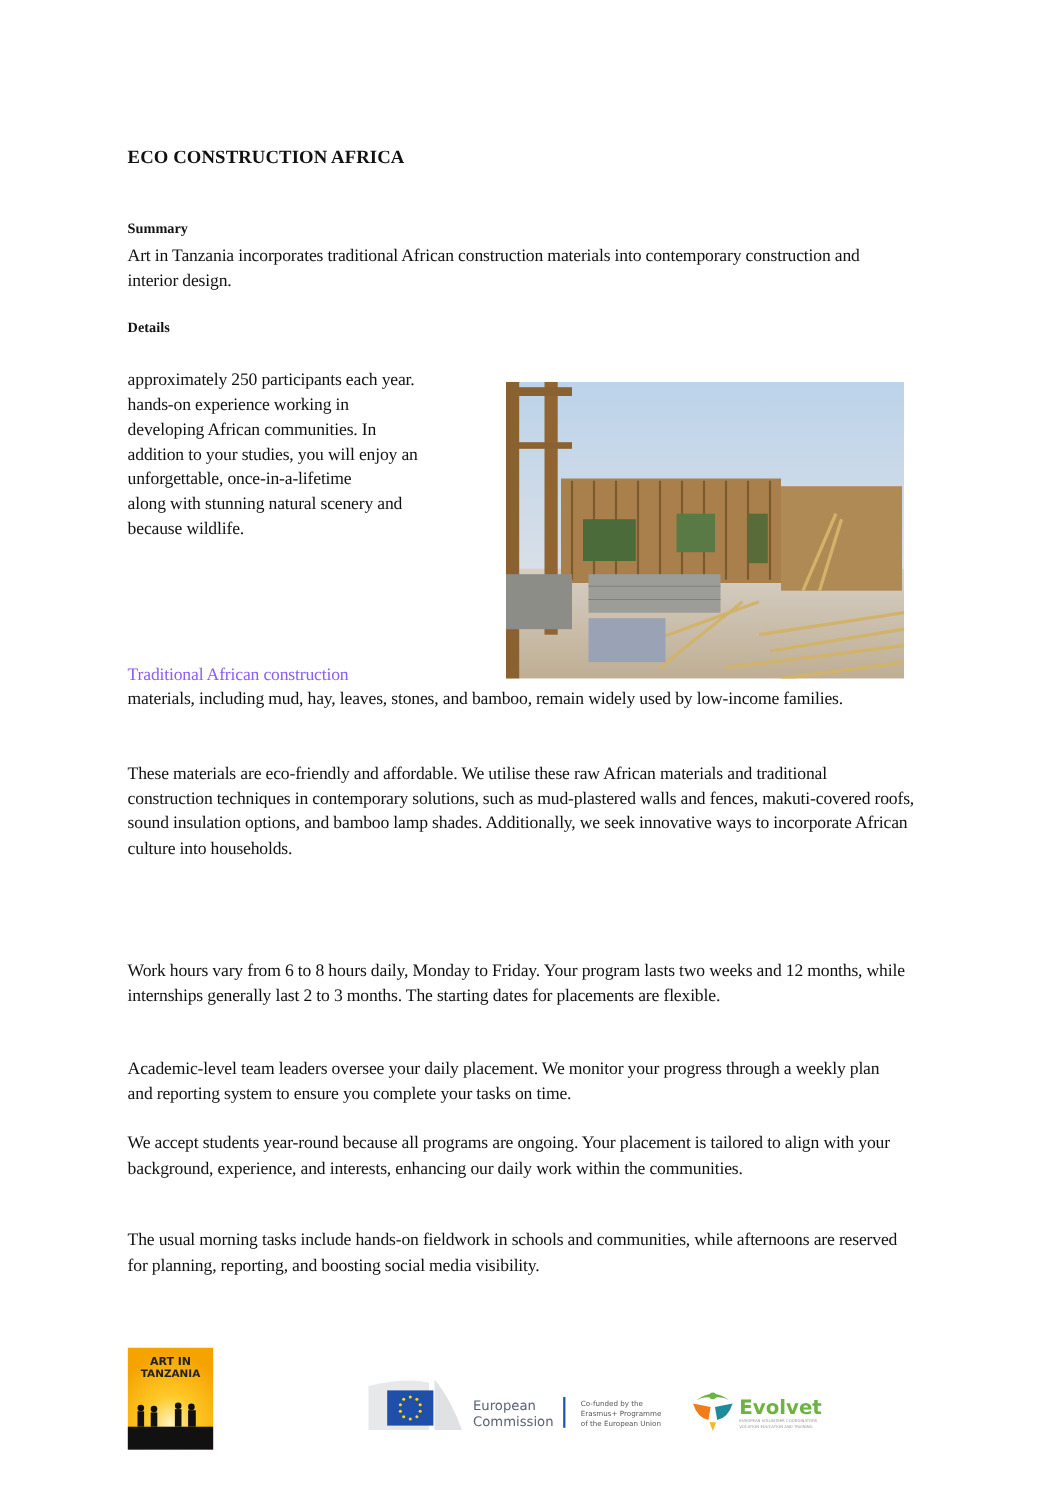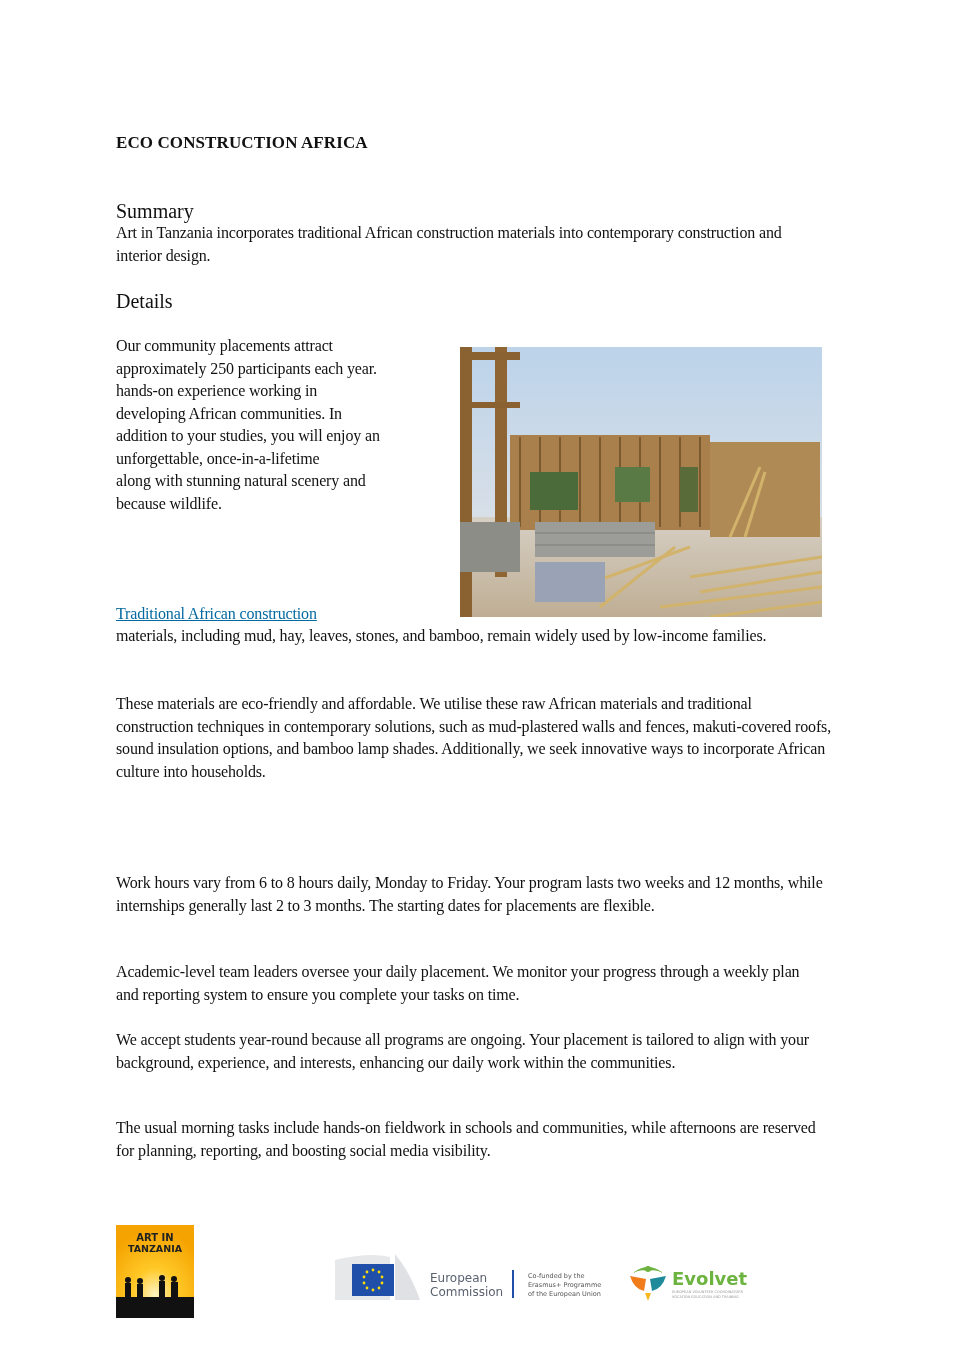--- a/index.html
+++ b/index.html
@@ -1,41 +1,40 @@
 <!DOCTYPE html>
 <html><head>
 <meta charset="utf-8">
 <style>
   html, body { margin: 0; padding: 0; background: #ffffff; }
   body { width: 960px; height: 1359px; position: relative; overflow: hidden;
          font-family: "Liberation Serif", serif; color: #111; }
   .page { position: absolute; left: 0; top: 16px; width: 960px; height: 1359px; }
   .title { position: absolute; left: 116px; top: 117px; font-weight: bold; font-size: 17px; letter-spacing: 0.1px; }
-  .h { position: absolute; left: 116px; font-weight: normal; font-size: 20px; }
+  .h { position: absolute; left: 116px; font-weight: bold; font-size: 13px; }
   .p { position: absolute; left: 116px; font-size: 16px; line-height: 22.5px; width: 730px; letter-spacing: -0.15px; }
   .col { width: 335px; }
-  .link { color: #0369a1; text-decoration: underline; cursor: pointer; }
+  .link { color: #8b5cf6; cursor: pointer; }
   .photo { position: absolute; left: 460px; top: 331px; width: 362px; height: 270px; overflow: hidden; }
   .logo-ait { position: absolute; left: 116px; top: 1209px; width: 60px; height: 93px; }
   .logo-ec { position: absolute; left: 330px; top: 1236px; width: 285px; height: 50px; }
   .logo-evo { position: absolute; left: 628px; top: 1243px; width: 125px; height: 45px; }
 </style>
 </head>
 <body>
 
 <div class="page">
   <div class="title">ECO CONSTRUCTION AFRICA</div>
 
   <div class="h" style="top:184px">Summary</div>
   <div class="p" style="top:206px; width:700px">Art in Tanzania incorporates traditional African construction materials into contemporary construction and interior design.</div>
 
   <div class="h" style="top:274px">Details</div>
 
   <div class="p col" style="top:319px" id="intro">
-      <div>Our community placements attract</div>
       <div>approximately 250 participants each year.</div>
       <div>hands-on experience working in</div>
       <div>developing African communities. In</div>
       <div>addition to your studies, you will enjoy an</div>
       <div>unforgettable, once-in-a-lifetime</div>
       <div>along with stunning natural scenery and</div>
       <div>because wildlife.</div>
     </div>
 
   <div class="photo">

